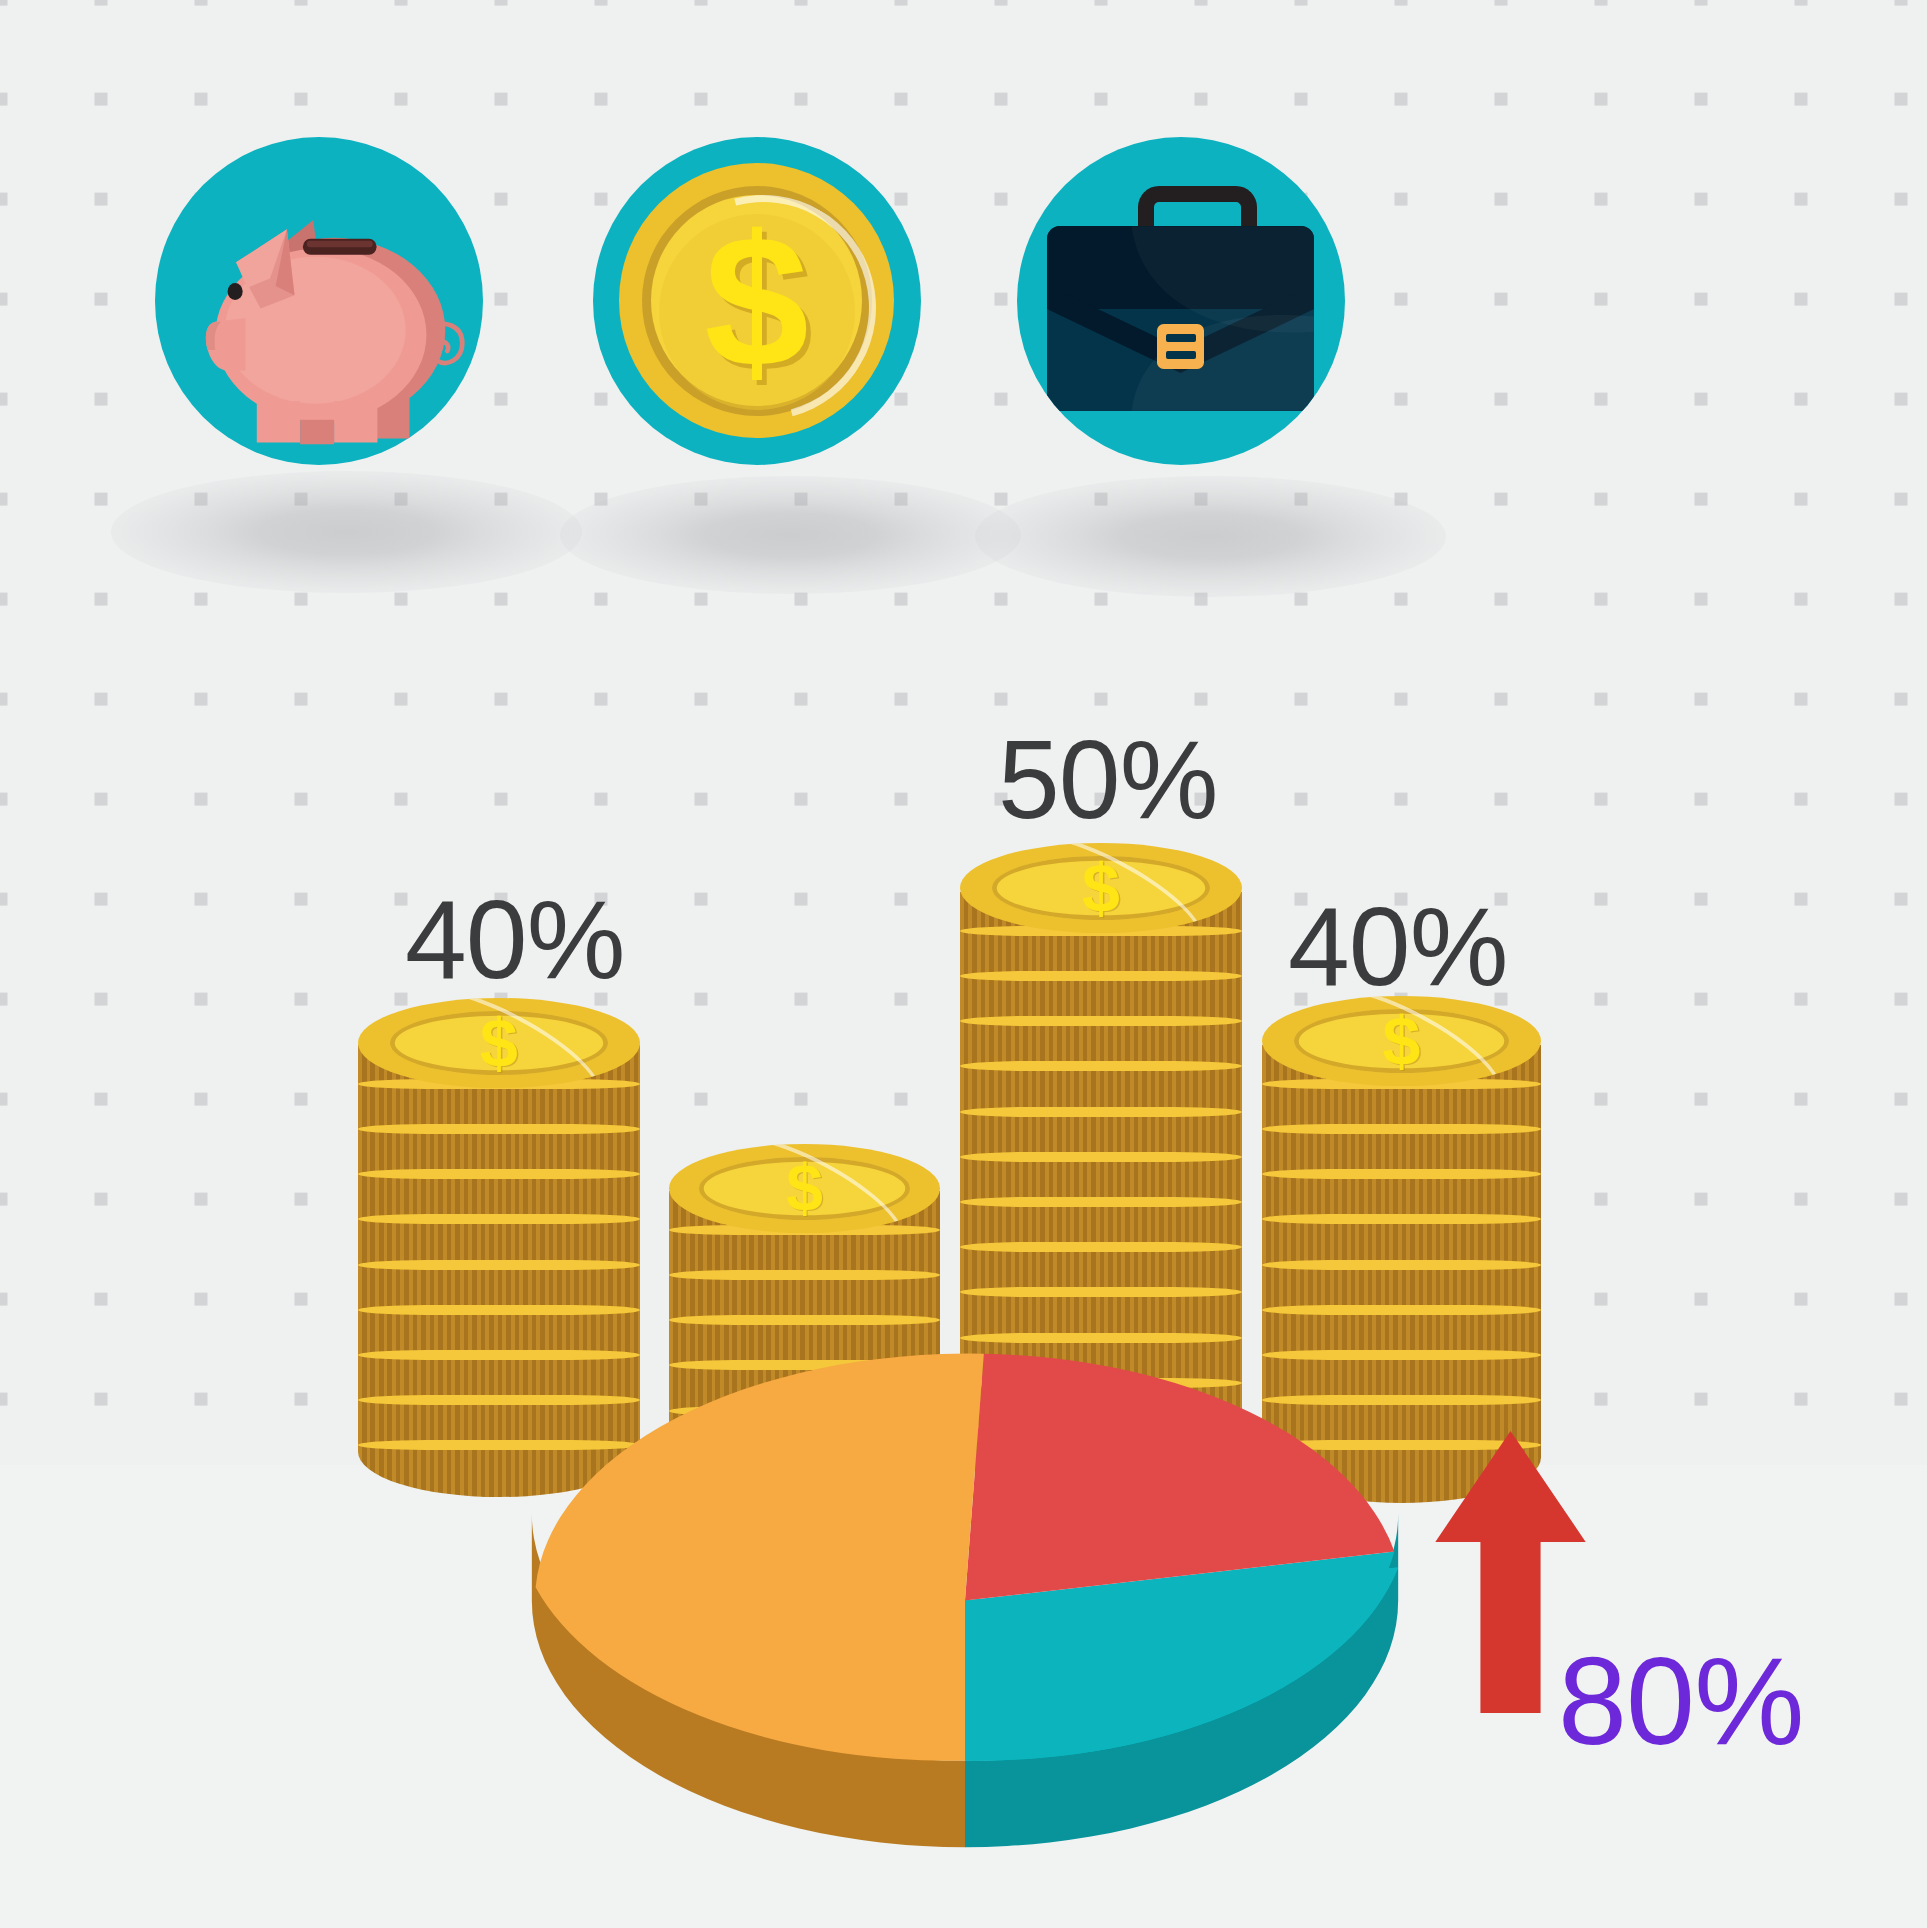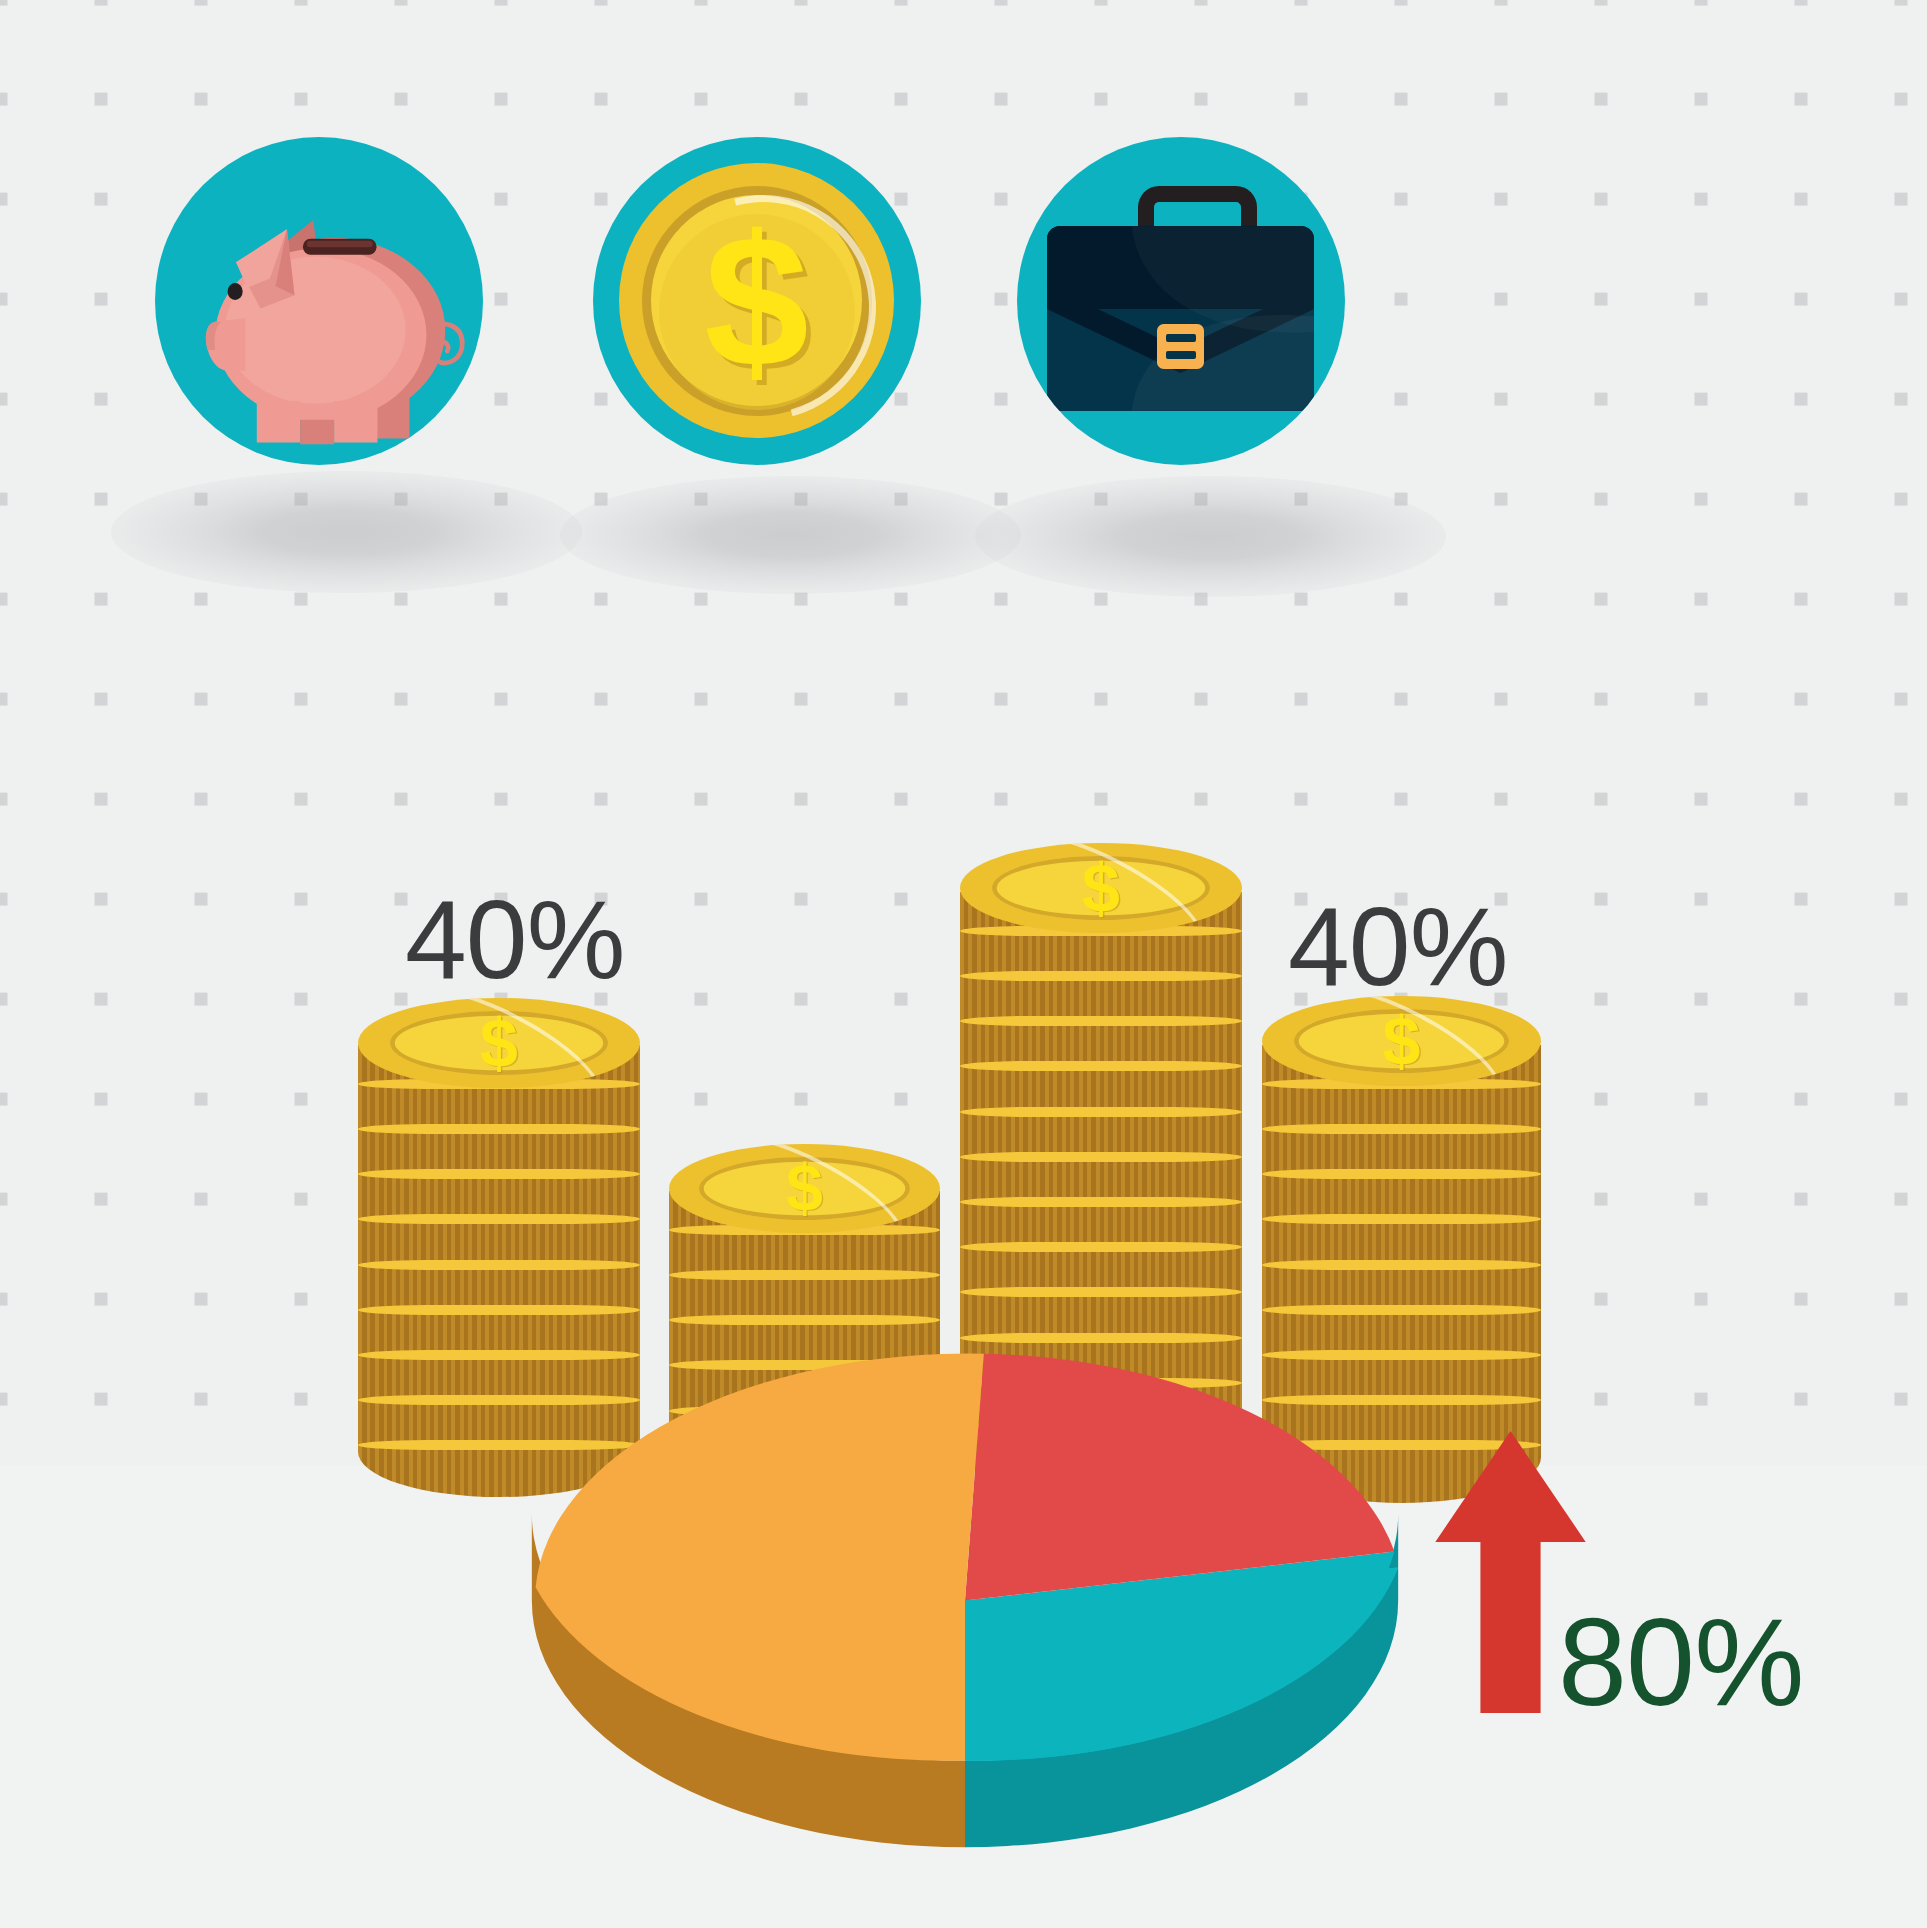--- a/index.html
+++ b/index.html
@@ -63,21 +63,21 @@
 
   
   .pct{
     position:absolute;
     color:#3b3c3e;
     font-weight:400;
     letter-spacing:-0.9px;
     white-space:nowrap;
     font-family:"Liberation Sans", sans-serif;
   }
-  .pct-red{color:#14532d;}
+  .pct-red{color:#6d28d9;margin-top:39px;}
 
   
   .stack{position:absolute;}
   .stack-body{
     position:absolute;left:0;right:0;bottom:0;
     background:
       repeating-linear-gradient(to right,
         #c18a28 0px,#c18a28 3.8px,
         #a8741d 3.8px,#a8741d 8.5px);
     border-radius:0 0 50% 50%/0 0 10% 10%;
@@ -243,20 +243,21 @@
       <div class="ridge" style="top:215px;"></div>
       <div class="ridge" style="top:260px;"></div>
     </div>
     <div class="stack-top" style="top:0;height:89px;">
       <div class="stack-top-inner" style="left:30px;top:13px;right:30px;bottom:13px;"></div>
       <div class="stack-top-hl" style="left:36px;top:15px;width:202px;height:60px;"></div>
       <div class="dollar" style="left:0;top:9.4px;width:100%;font-size:66px;line-height:70px;">$</div>
     </div>
   </div>
 
+  <div class="pct" style="left:998px;top:716px;font-size:111px;">50%</div>
 
   <div class="stack" style="left:960px;top:843px;width:282px;height:659px;">
     <div class="stack-body" style="height:610px;">
       <div class="ridge" style="top:34px;"></div>
       <div class="ridge" style="top:79px;"></div>
       <div class="ridge" style="top:124px;"></div>
       <div class="ridge" style="top:169px;"></div>
       <div class="ridge" style="top:215px;"></div>
       <div class="ridge" style="top:260px;"></div>
       <div class="ridge" style="top:305px;"></div>

